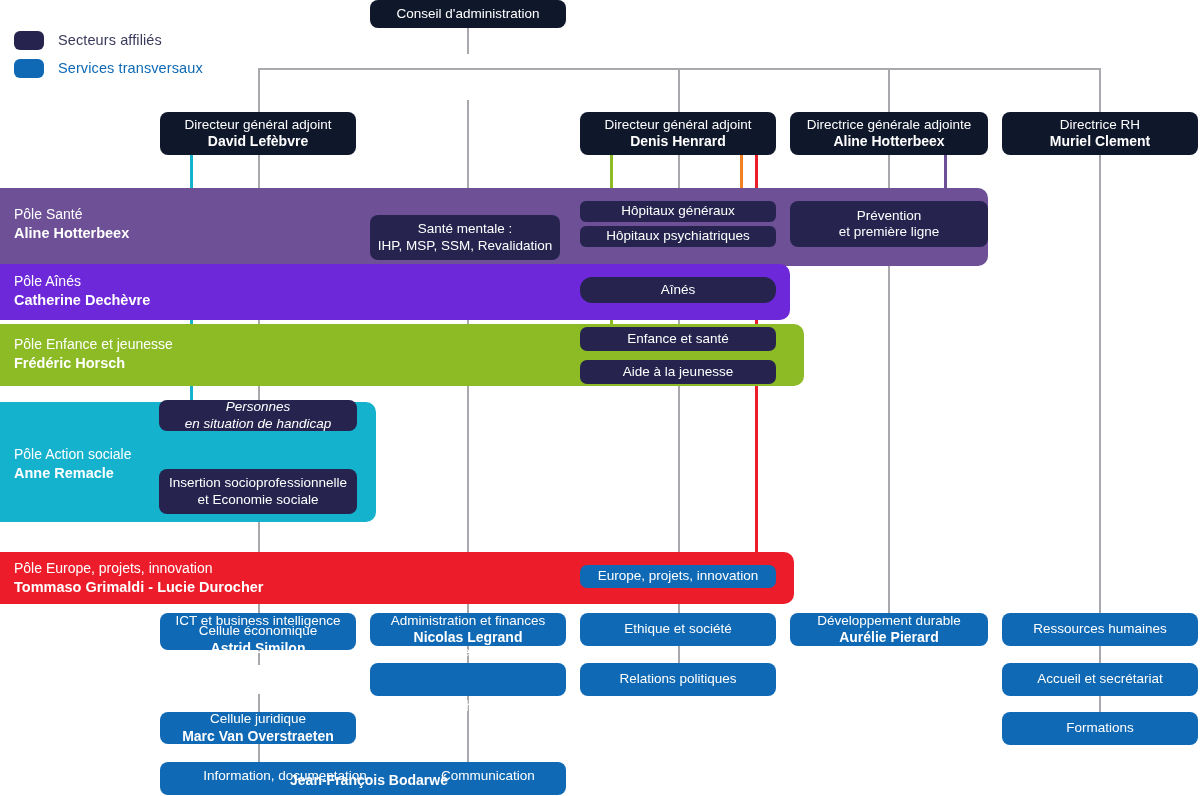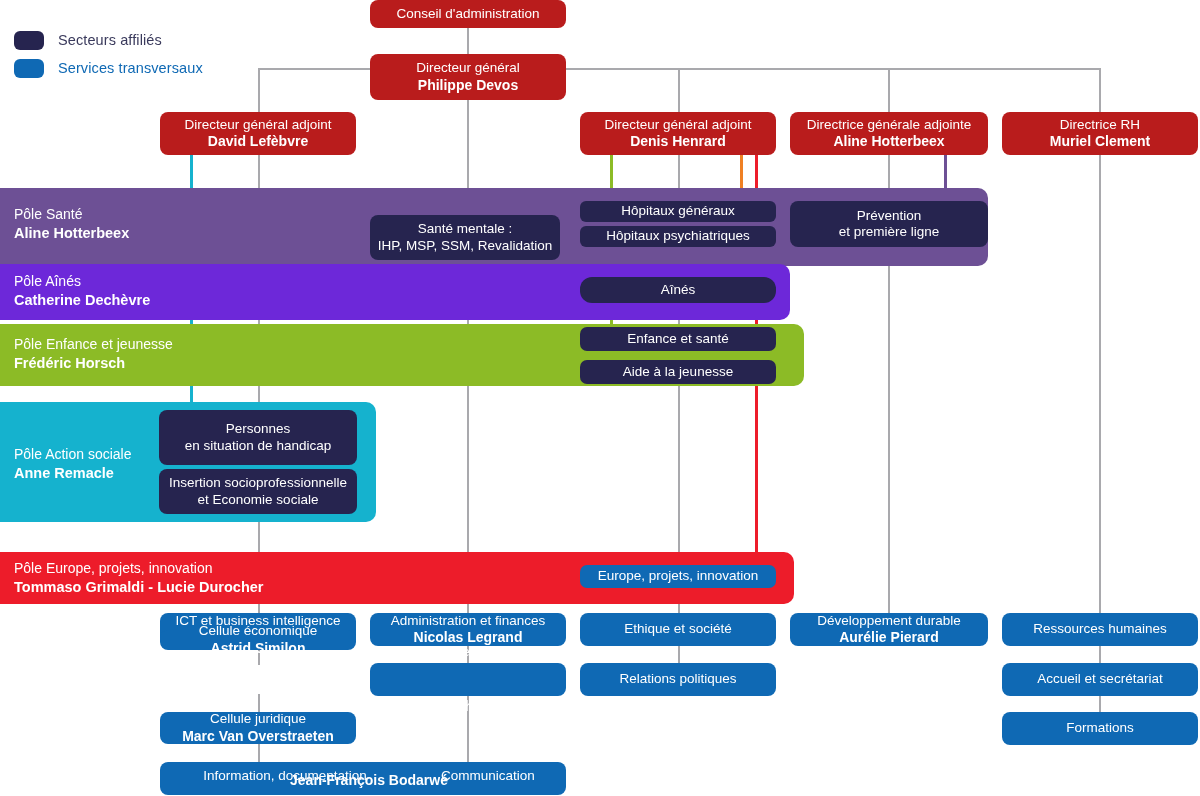--- a/index.html
+++ b/index.html
@@ -41,21 +41,21 @@
     justify-content: center;
     text-align: center;
     color: #ffffff;
     line-height: 1.22;
     padding: 3px 6px;
   }
   .node .l1 { font-size: 13.5px; font-weight: 400; }
   .node .l2 { font-size: 14px; font-weight: bold; }
   .node.single .l1 { font-size: 13.5px; }
 
-  .node.exec { background: #b91c1c; }
+  .node.exec { background: #0f172a; }
   .node.affil { background: #26244f; }
   .node.transv { background: #0f69b4; }
 
   
   .band {
     position: absolute;
     border-radius: 10px;
     box-sizing: border-box;
     color: #ffffff;
   }
@@ -180,24 +180,20 @@
       </div>
     </div>
   </div>
 
   <div class="layer-boxes">
 
     <div class="node exec single" style="left:370px; top:0px; width:196px; height:28px;">
       <span class="l1">Conseil d'administration</span>
     </div>
 
-    <div class="node exec" style="left:370px; top:54px; width:196px; height:46px;">
-      <span class="l1">Directeur général</span>
-      <span class="l2">Philippe Devos</span>
-    </div>
 
     <div class="node exec" style="left:160px; top:112px; width:196px; height:43px;">
       <span class="l1">Directeur général adjoint</span>
       <span class="l2">David Lefèbvre</span>
     </div>
 
     <div class="node exec" style="left:580px; top:112px; width:196px; height:43px;">
       <span class="l1">Directeur général adjoint</span>
       <span class="l2">Denis Henrard</span>
     </div>
@@ -235,21 +231,21 @@
     </div>
 
     <div class="node affil single" style="left:580px; top:327px; width:196px; height:24px; border-radius:7px;">
       <span class="l1">Enfance et santé</span>
     </div>
 
     <div class="node affil single" style="left:580px; top:360px; width:196px; height:24px; border-radius:7px;">
       <span class="l1">Aide à la jeunesse</span>
     </div>
 
-    <div class="node affil" style="left:159px; top:410px; width:198px; height:55px;">
+    <div class="node affil" style="left:159px; top:400px; width:198px; height:31px;font-style:italic;">
       <span class="l1">Personnes</span>
       <span class="l1">en situation de handicap</span>
     </div>
 
     <div class="node affil" style="left:159px; top:469px; width:198px; height:45px;">
       <span class="l1">Insertion socioprofessionnelle</span>
       <span class="l1">et Economie sociale</span>
     </div>
 
     <div class="node transv single" style="left:580px; top:565px; width:196px; height:23px; border-radius:7px;">

